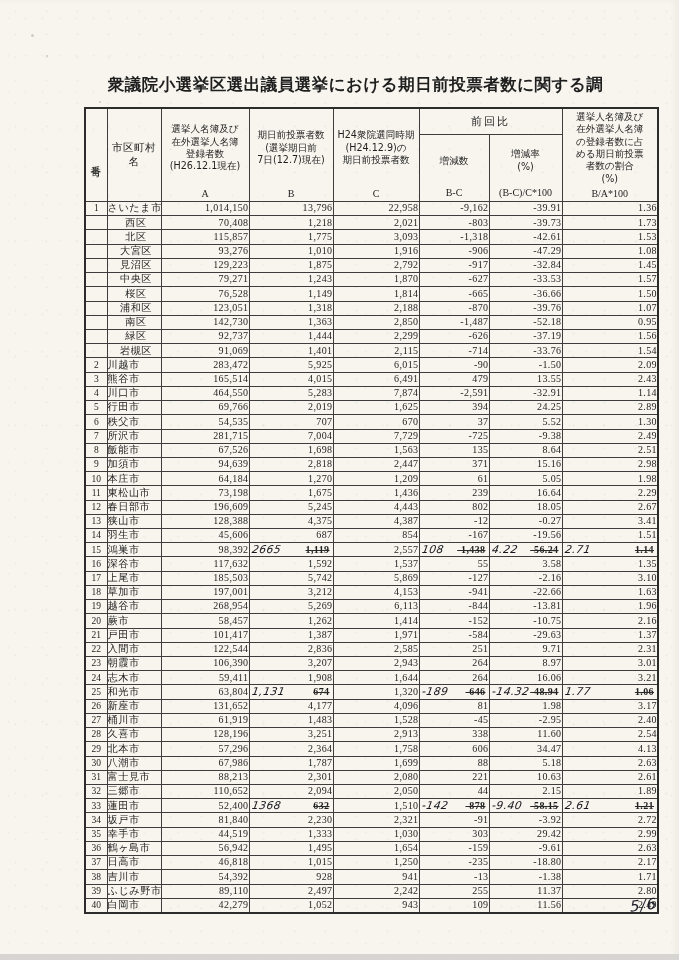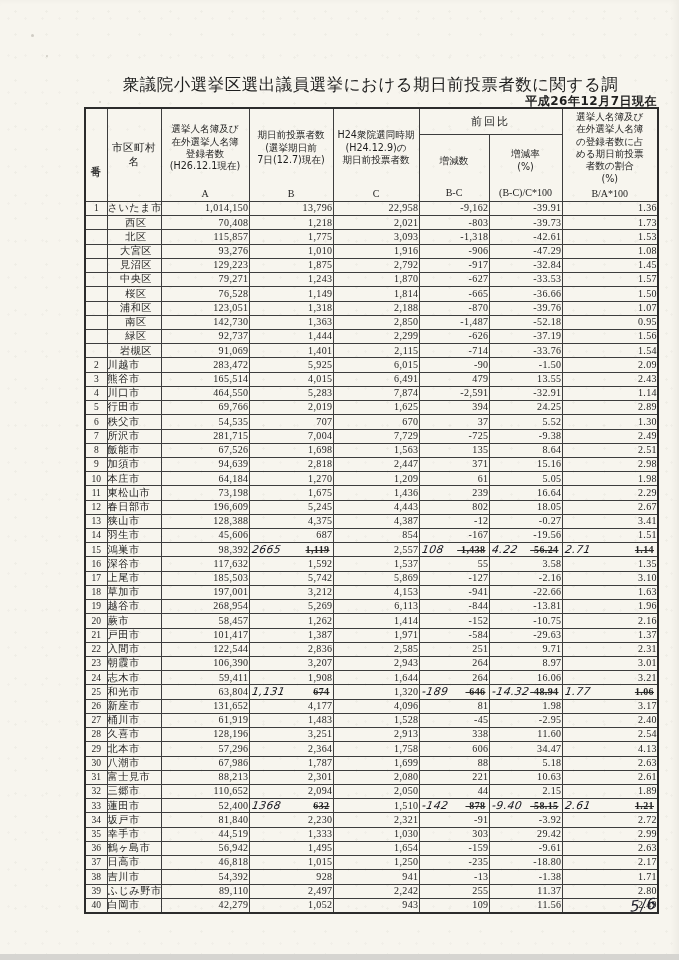--- a/index.html
+++ b/index.html
@@ -11,22 +11,22 @@
       radial-gradient(circle, rgba(110,100,80,0.04) 0 1px, transparent 1.2px);
     background-size:31px 23px, 17px 37px;
     font-family:"DejaVu Sans", sans-serif;
     color:#1e1e1e;
     box-shadow: inset -4px 0 6px rgba(0,0,0,0.04);
   }
   .bottom-edge{position:absolute;left:0;bottom:0;width:100%;height:6px;background:#d6d5d1;}
   .speck{position:absolute;border-radius:50%;background:rgba(90,85,70,0.25);}
 
   .title{
-    position:absolute;left:84px;top:74px;width:573px;text-align:center;
-    font-size:16.5px;font-weight:normal;letter-spacing:0.5px;white-space:nowrap;
+    position:absolute;left:69px;top:74px;width:573px;text-align:center;
+    font-size:16.5px;font-weight:bold;letter-spacing:0.5px;white-space:nowrap;
   }
   .date-note{
     position:absolute;left:84px;top:93px;width:573px;text-align:right;
     font-size:12px;font-weight:bold;letter-spacing:0.5px;
   }
 
   table.main{
     position:absolute;left:84px;top:107px;width:573px;
     border-collapse:collapse;table-layout:fixed;
     border:2px solid #2c2c2c;
@@ -80,21 +80,20 @@
 </style>
 </head>
 <body>
 
 <div class="paper">
   <div class="speck" style="left:31px;top:34px;width:3px;height:3px;"></div>
   <div class="speck" style="left:99px;top:101px;width:2px;height:2px;"></div>
   <div class="speck" style="left:46px;top:55px;width:2px;height:2px;"></div>
 
   <div class="title">衆議院小選挙区選出議員選挙における期日前投票者数に関する調</div>
-  <div class="date-note">平成26年12月7日現在</div>
 
   <table class="main">
     <colgroup>
       <col style="width:22px">
         <col style="width:54px">
         <col style="width:88px">
         <col style="width:84px">
       <col style="width:86px">
         <col style="width:70px">
         <col style="width:73px">

